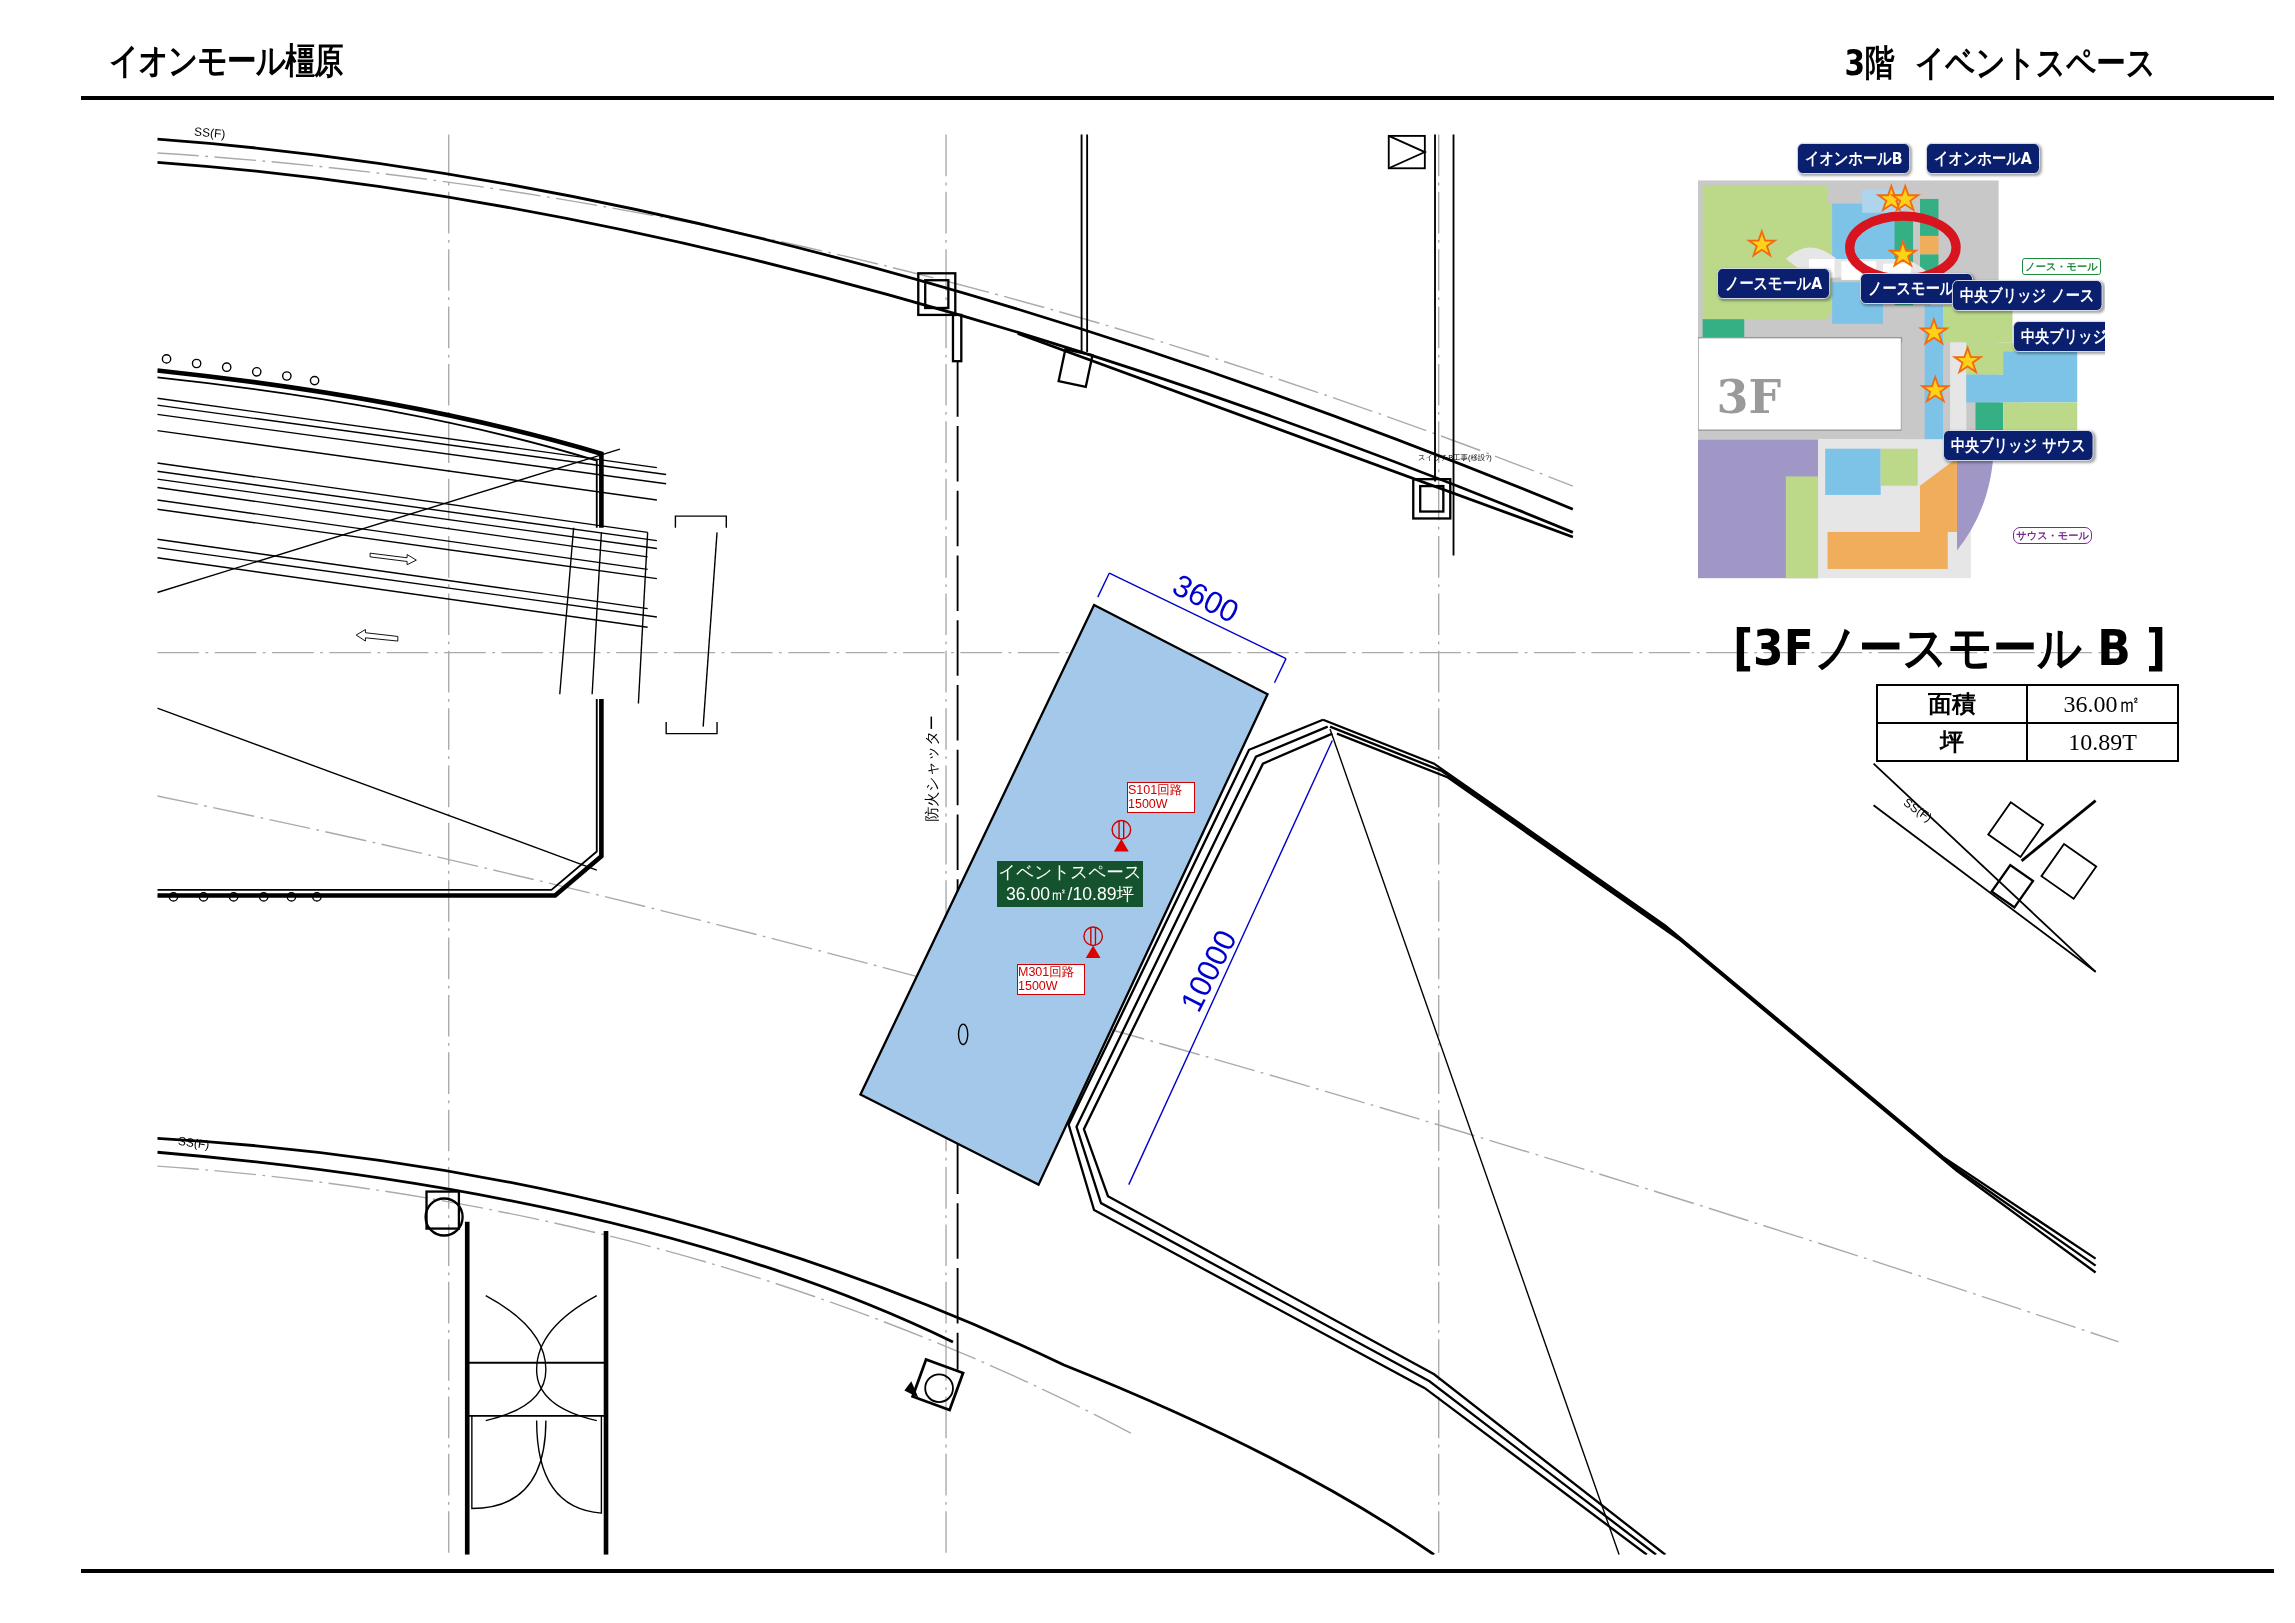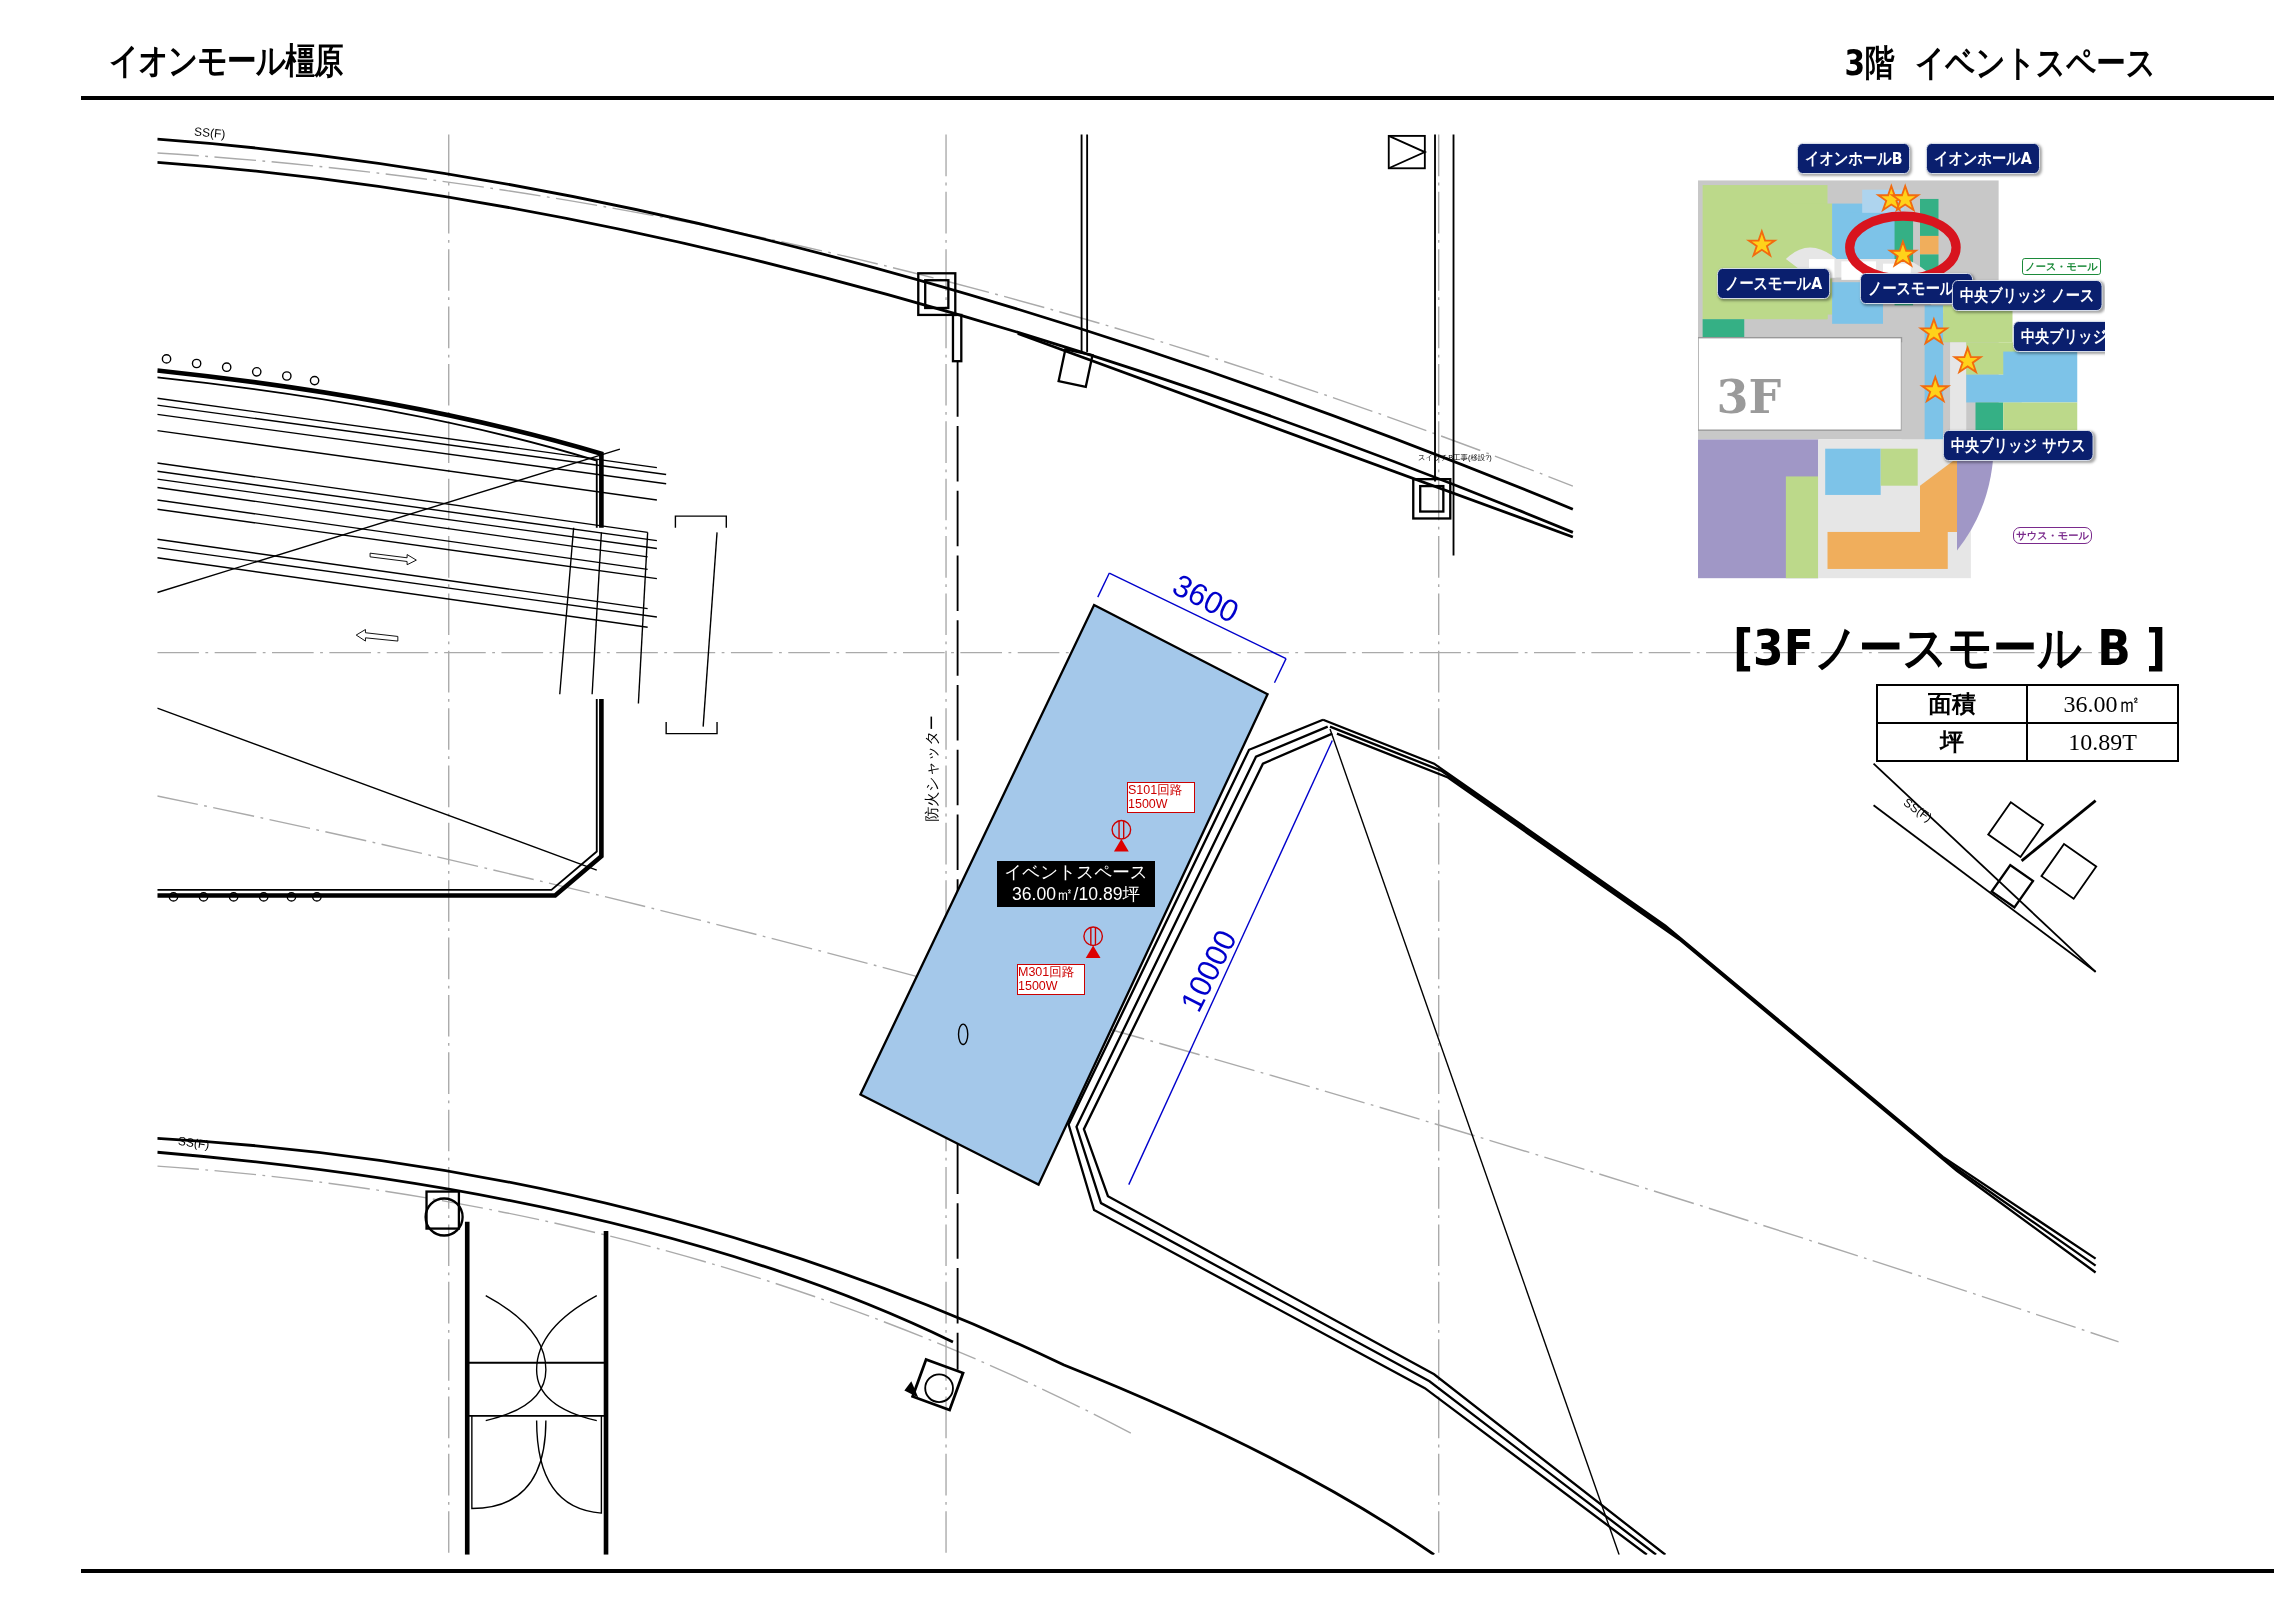--- a/index.html
+++ b/index.html
@@ -12,21 +12,21 @@
   svg.plan{position:absolute;left:0;top:0;}
   .inset{position:absolute;left:1698px;top:134px;width:407px;height:449px;overflow:hidden;}
   .callout{position:absolute;background:#0a1f6e;color:#fff;border-radius:6.5px;font-size:16.7px;padding:2.8px 8.3px;white-space:nowrap;box-shadow:1.9px 1.9px 2.8px rgba(0,0,0,0.35);border:1.4px solid #dfe6f0;font-weight:bold;transform:scaleX(0.85);transform-origin:left top;}
   .floor-badge{position:absolute;left:18.5px;top:236px;font-family:"DejaVu Serif","Liberation Serif",serif;font-weight:bold;font-size:46px;color:#9a9a9a;}
   .mall-tag{position:absolute;font-size:10.2px;font-weight:bold;padding:0.5px 2.3px;border:0.9px solid;border-radius:2.8px;background:#fff;}
   .area-title{position:absolute;left:1733px;top:615px;font-size:50px;font-weight:bold;color:#000;white-space:pre;transform:scaleX(0.88);transform-origin:left top;}
   table.spec{position:absolute;left:1876px;top:684px;border-collapse:collapse;font-size:24px;font-weight:bold;}
   table.spec td{border:2.3px solid #000;height:34px;text-align:center;}
   table.spec td.k{width:146px;}
   table.spec td.v{width:147px;font-weight:normal;font-family:Liberation Serif, serif;}
-  .ev-label{position:absolute;left:997px;top:861px;width:158px;height:46px;background:#000000;color:#fff;font-size:17.6px;line-height:22px;text-align:center;font-family:"Liberation Sans",sans-serif;}
+  .ev-label{position:absolute;left:997px;top:861px;width:146px;height:46px;background:#14532d;color:#fff;font-size:17.6px;line-height:22px;text-align:center;font-family:"Liberation Sans",sans-serif;}
   .circuit{position:absolute;border:1.4px solid #c00;background:#fff;color:#c00;font-size:12.5px;line-height:14px;text-align:left;font-family:"Liberation Sans",sans-serif;}
   .dim{position:absolute;color:#0000cc;font-size:31px;font-family:"Liberation Sans",sans-serif;white-space:nowrap;}
   .cad-txt{position:absolute;font-size:12px;color:#000;white-space:nowrap;font-family:"Liberation Sans",sans-serif;}
 </style>
 </head>
 <body>
 
 <div class="hdr-left">イオンモール橿原</div>
 <div class="hdr-right">3階  イベントスペース</div>
 <div class="rule top"></div>

